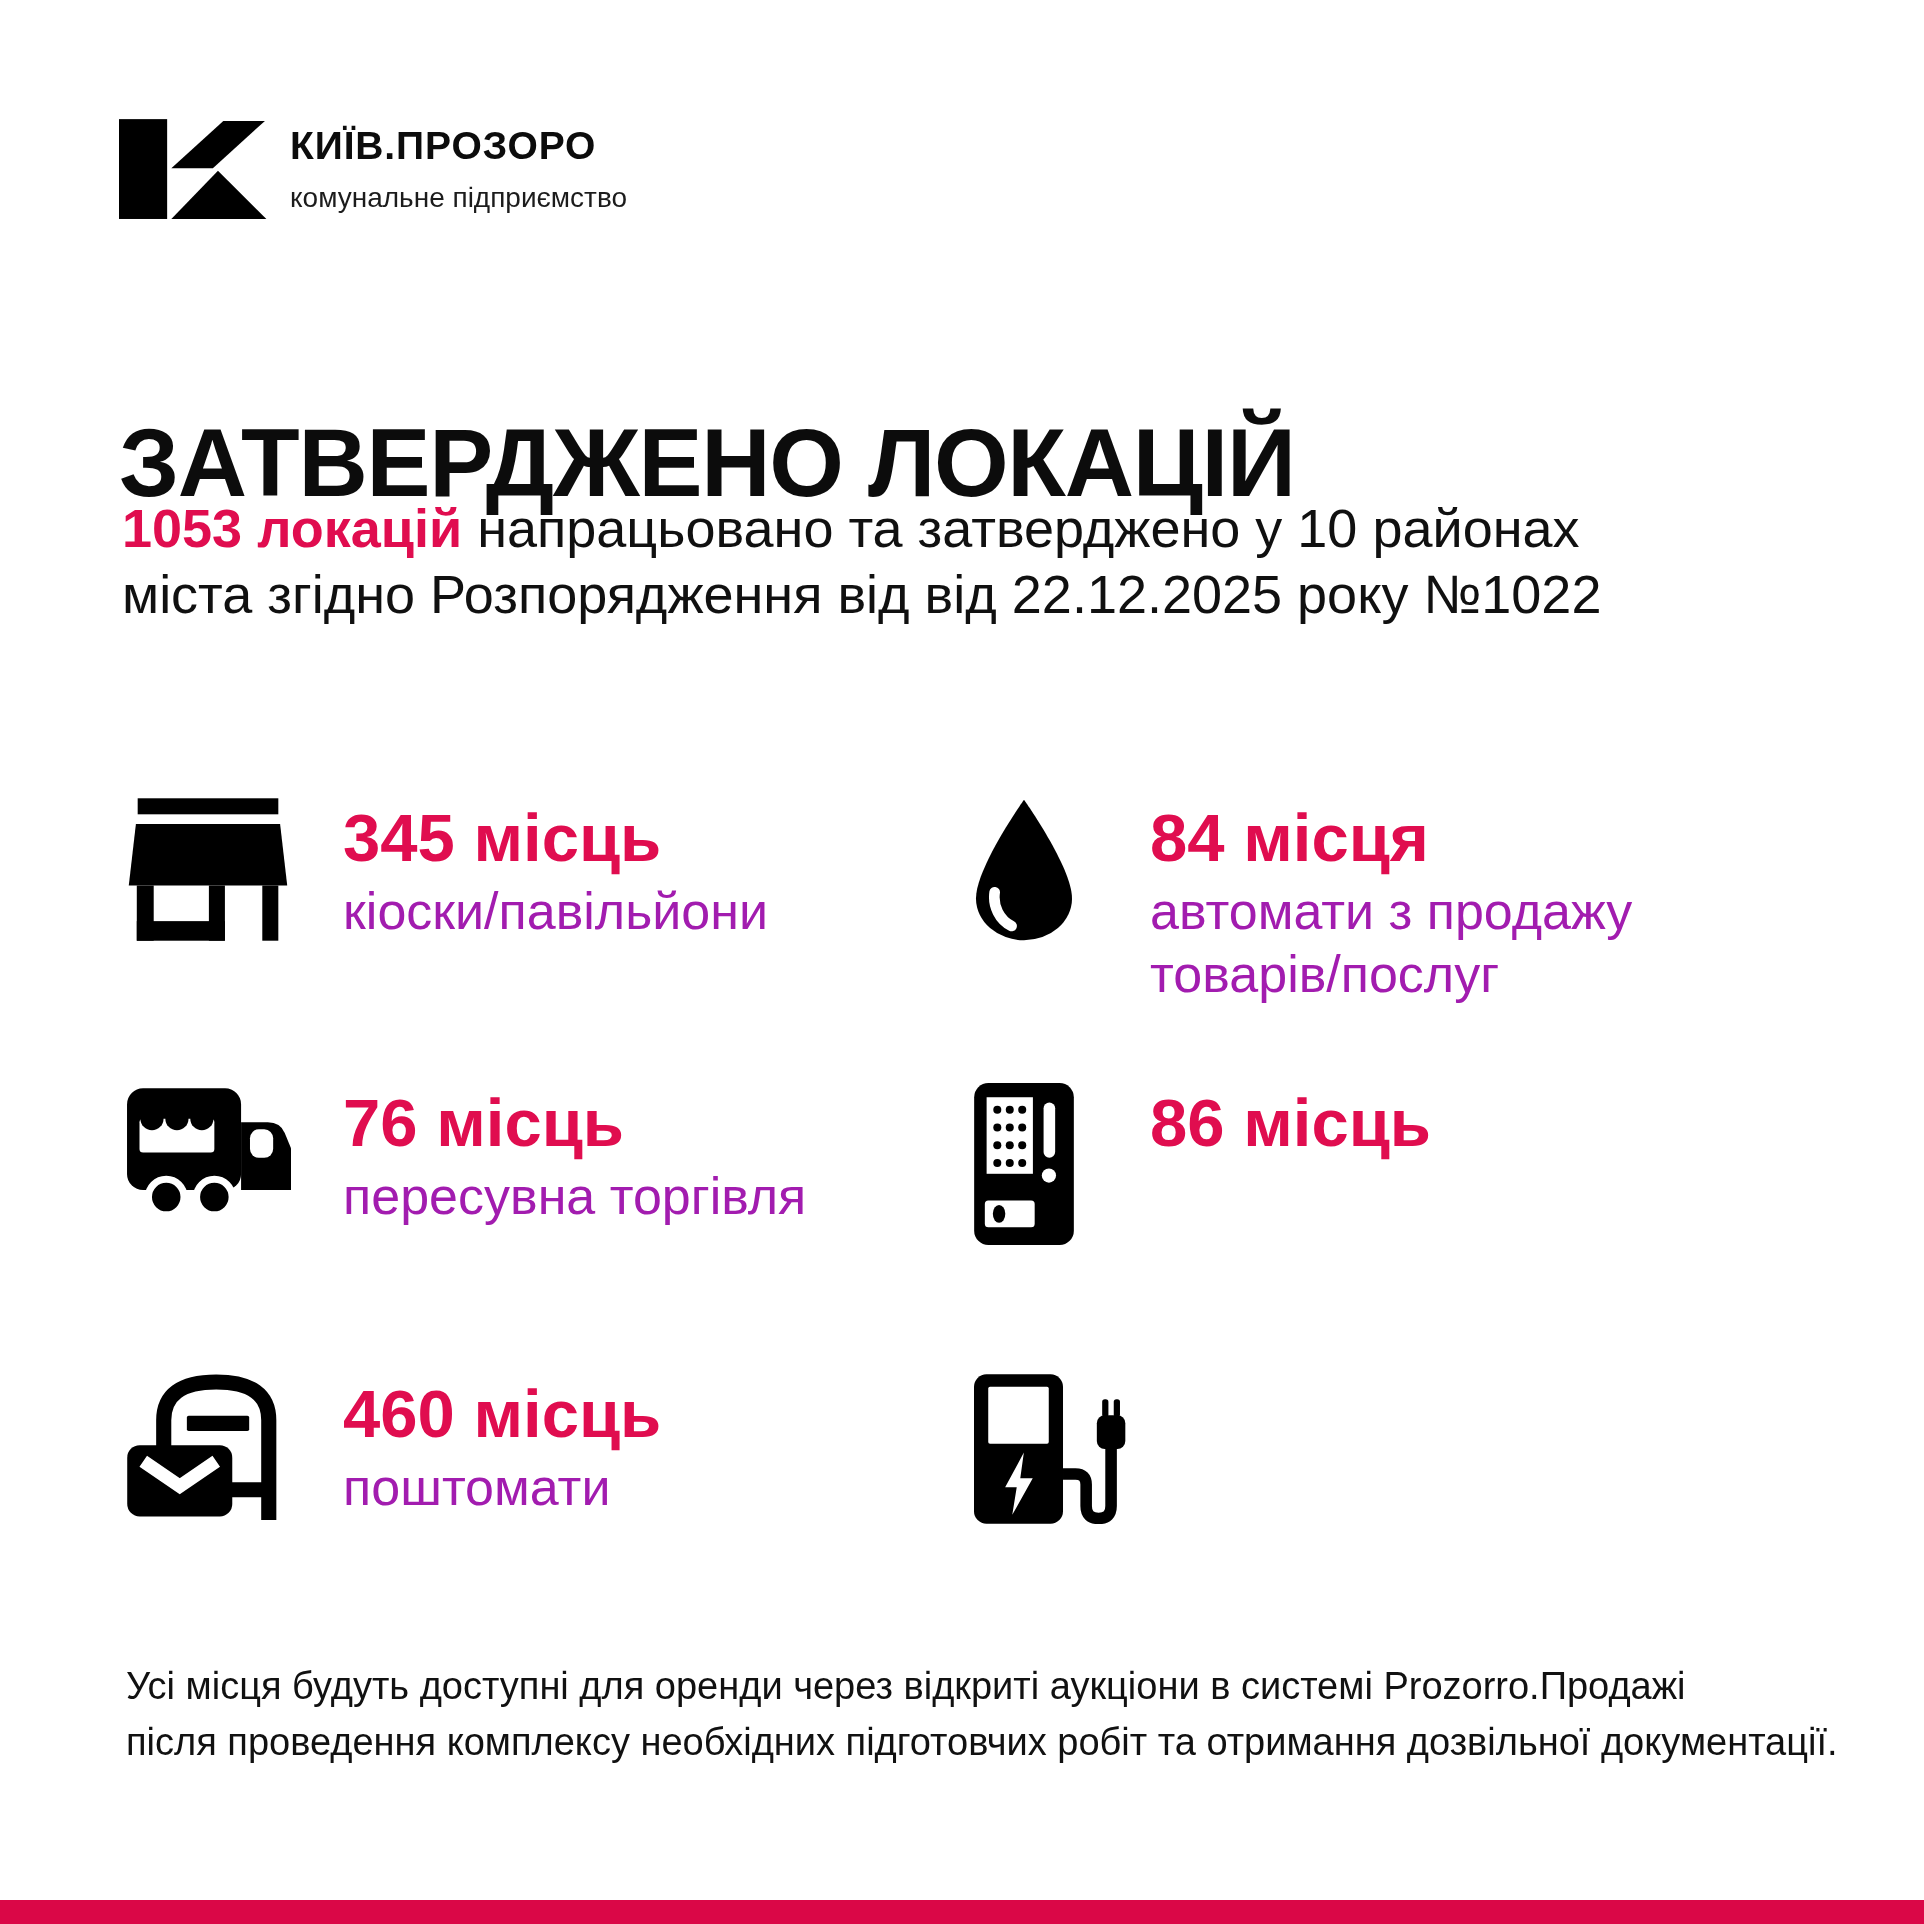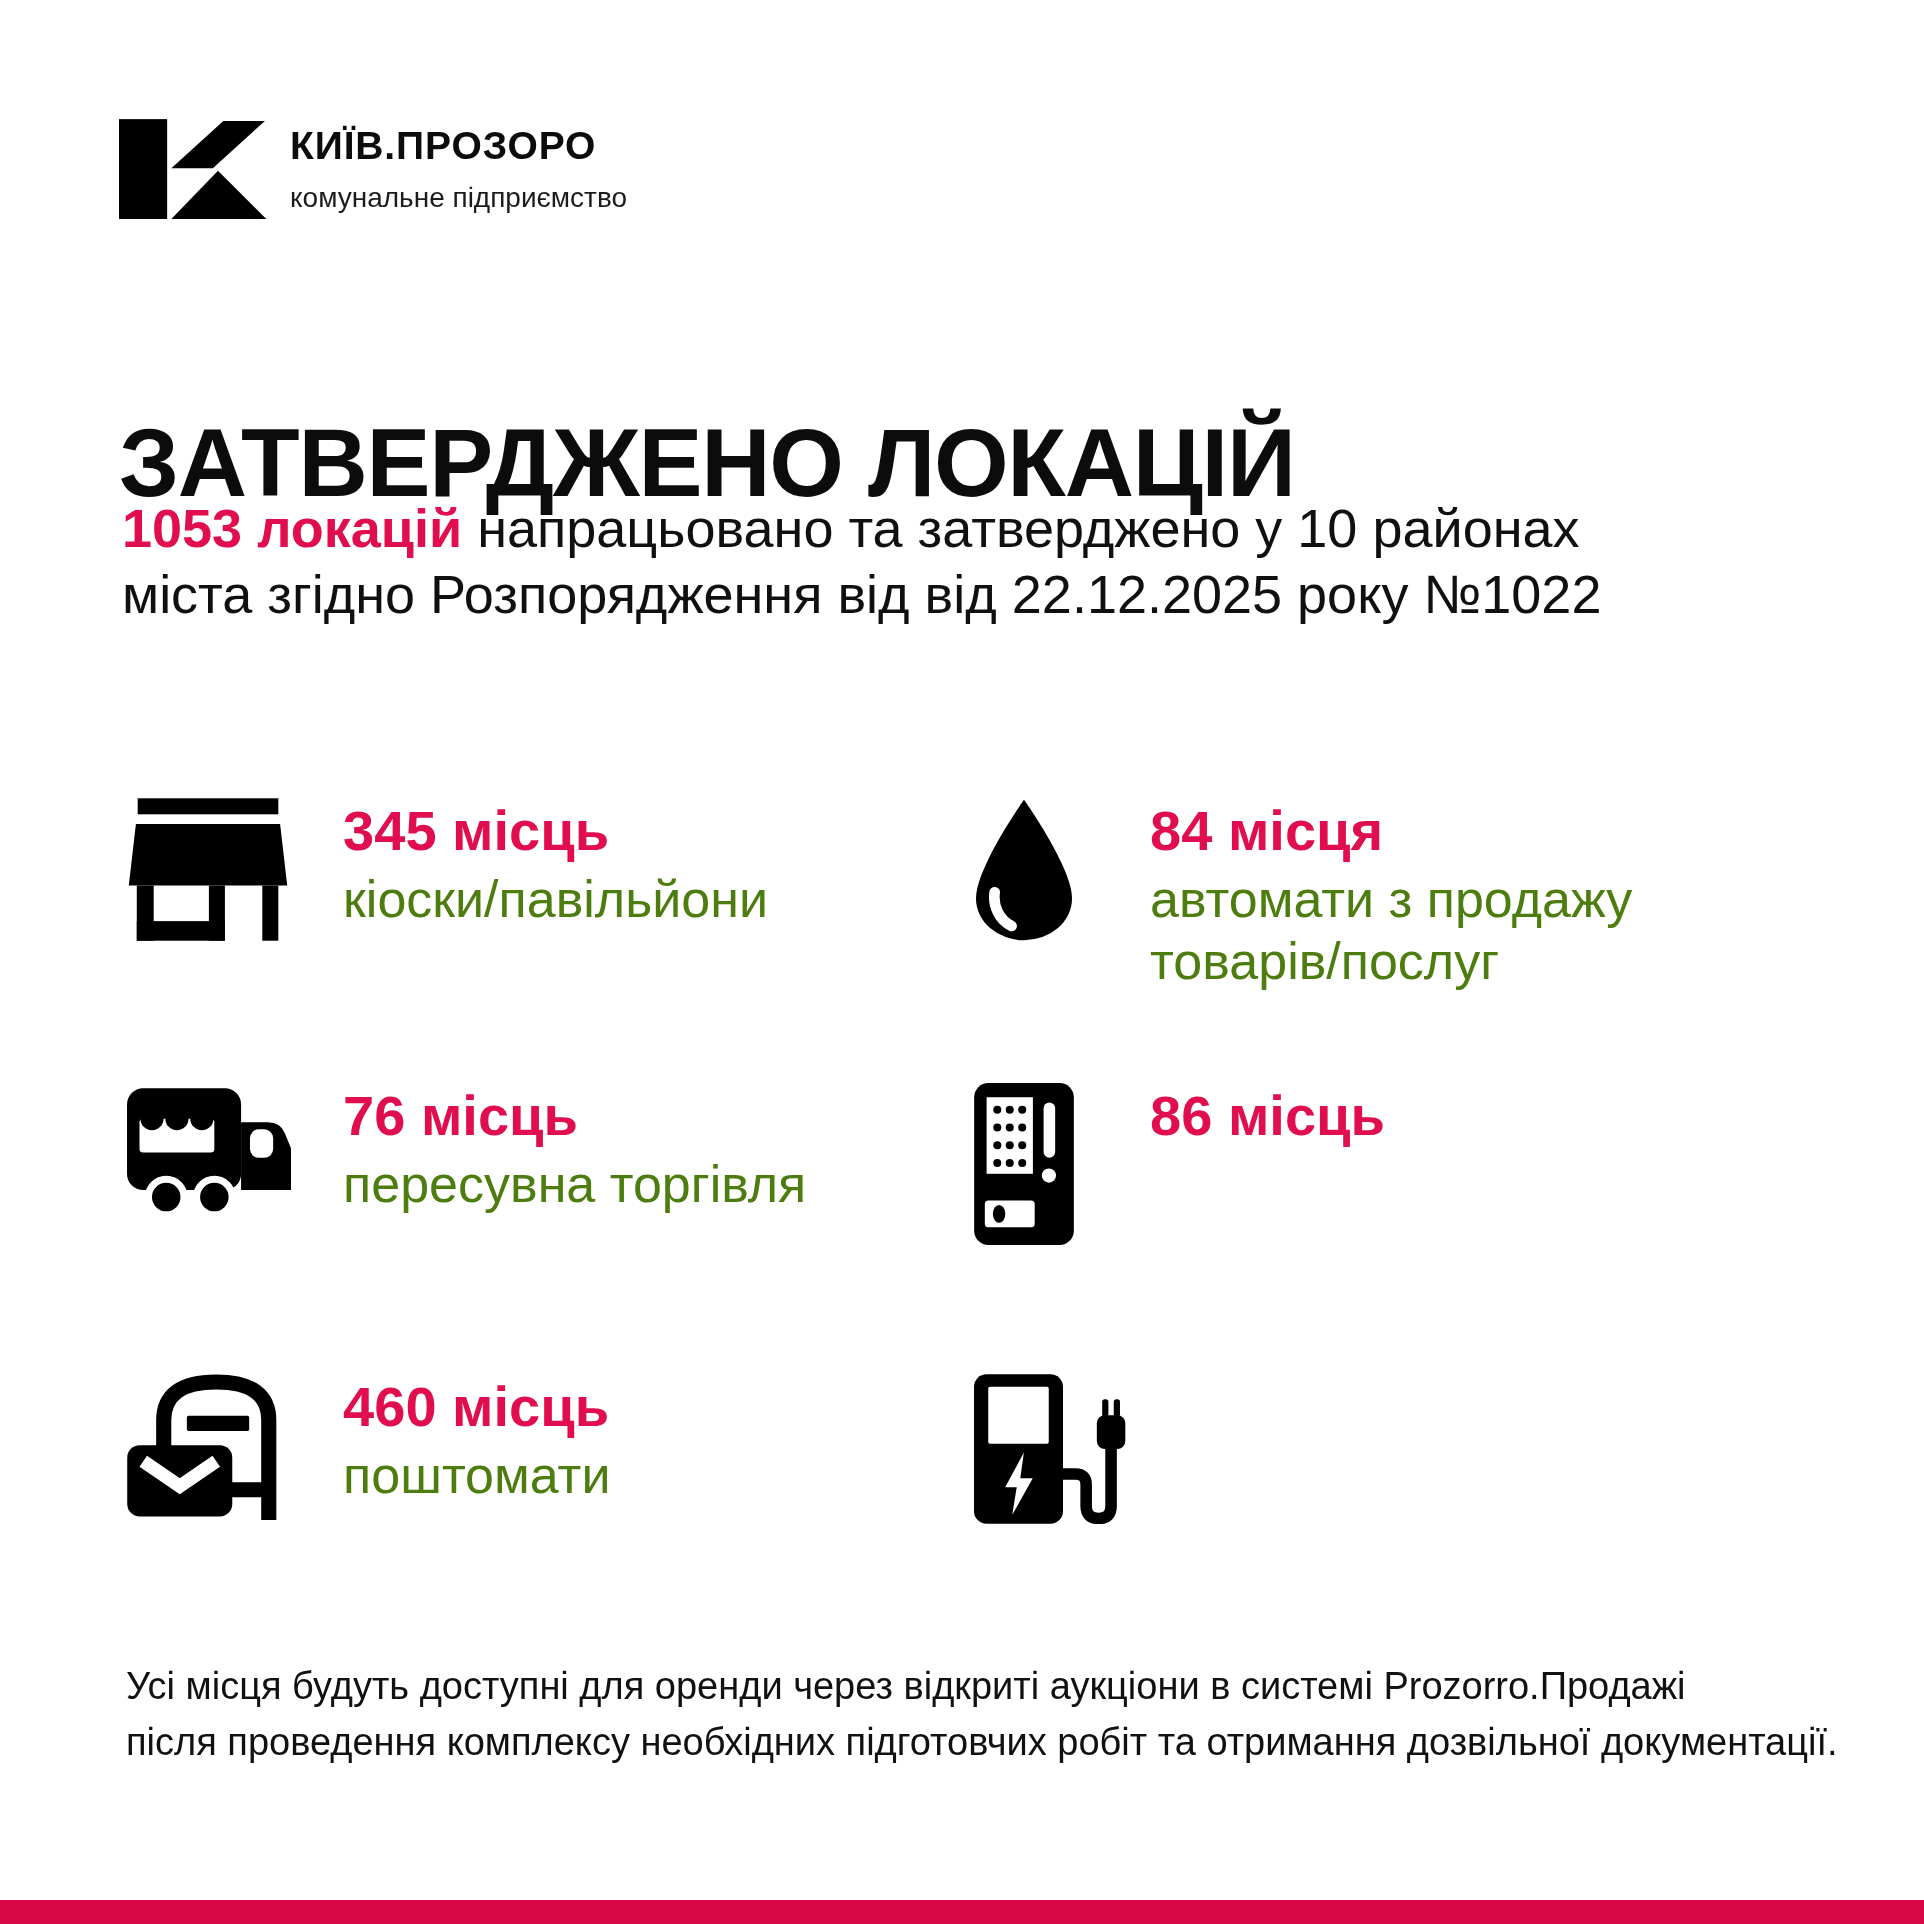--- a/index.html
+++ b/index.html
@@ -21,22 +21,22 @@
   .lead-highlight{color:#e00d4f;font-weight:bold;text-align:center;}
   
   .stats{position:absolute;left:120px;top:798px;width:1729px;display:grid;
          grid-template-columns:847px auto;grid-template-rows:285px 291px auto;
          align-items:start;}
   .stat{display:flex;align-items:flex-start;}
   .icon-box{flex:0 0 auto;padding-left:7.1px;display:flex;align-items:flex-start;}
   .stat-left .icon-box{width:216px;}
   .stat-right .icon-box{width:176px;}
   .stat-text{max-width:624px;padding-top:1.8px;}
-  .stat-value{font-size:56px;font-weight:bold;color:#e00d4f;line-height:1.12;margin:0;}
-  .stat-label{font-size:52px;font-weight:400;color:#4d7c0f;line-height:1.2;margin:5.3px 0 0 0;}
+  .stat-value{font-size:67px;font-weight:bold;color:#e00d4f;line-height:1.12;margin:0;}
+  .stat-label{font-size:52px;font-weight:400;color:#a21caf;line-height:1.2;margin:5.3px 0 0 0;}
   
   .footer-note{position:absolute;left:122px;top:1654px;width:1773px;font-size:38px;
                line-height:56px;font-weight:400;color:#111111;margin:4px;}
   .bottom-bar{position:absolute;left:0;right:0;bottom:0;height:25px;background:#da0747;}
   svg{display:block;}
 </style>
 </head>
 <body>
 
 <div class="canvas">

